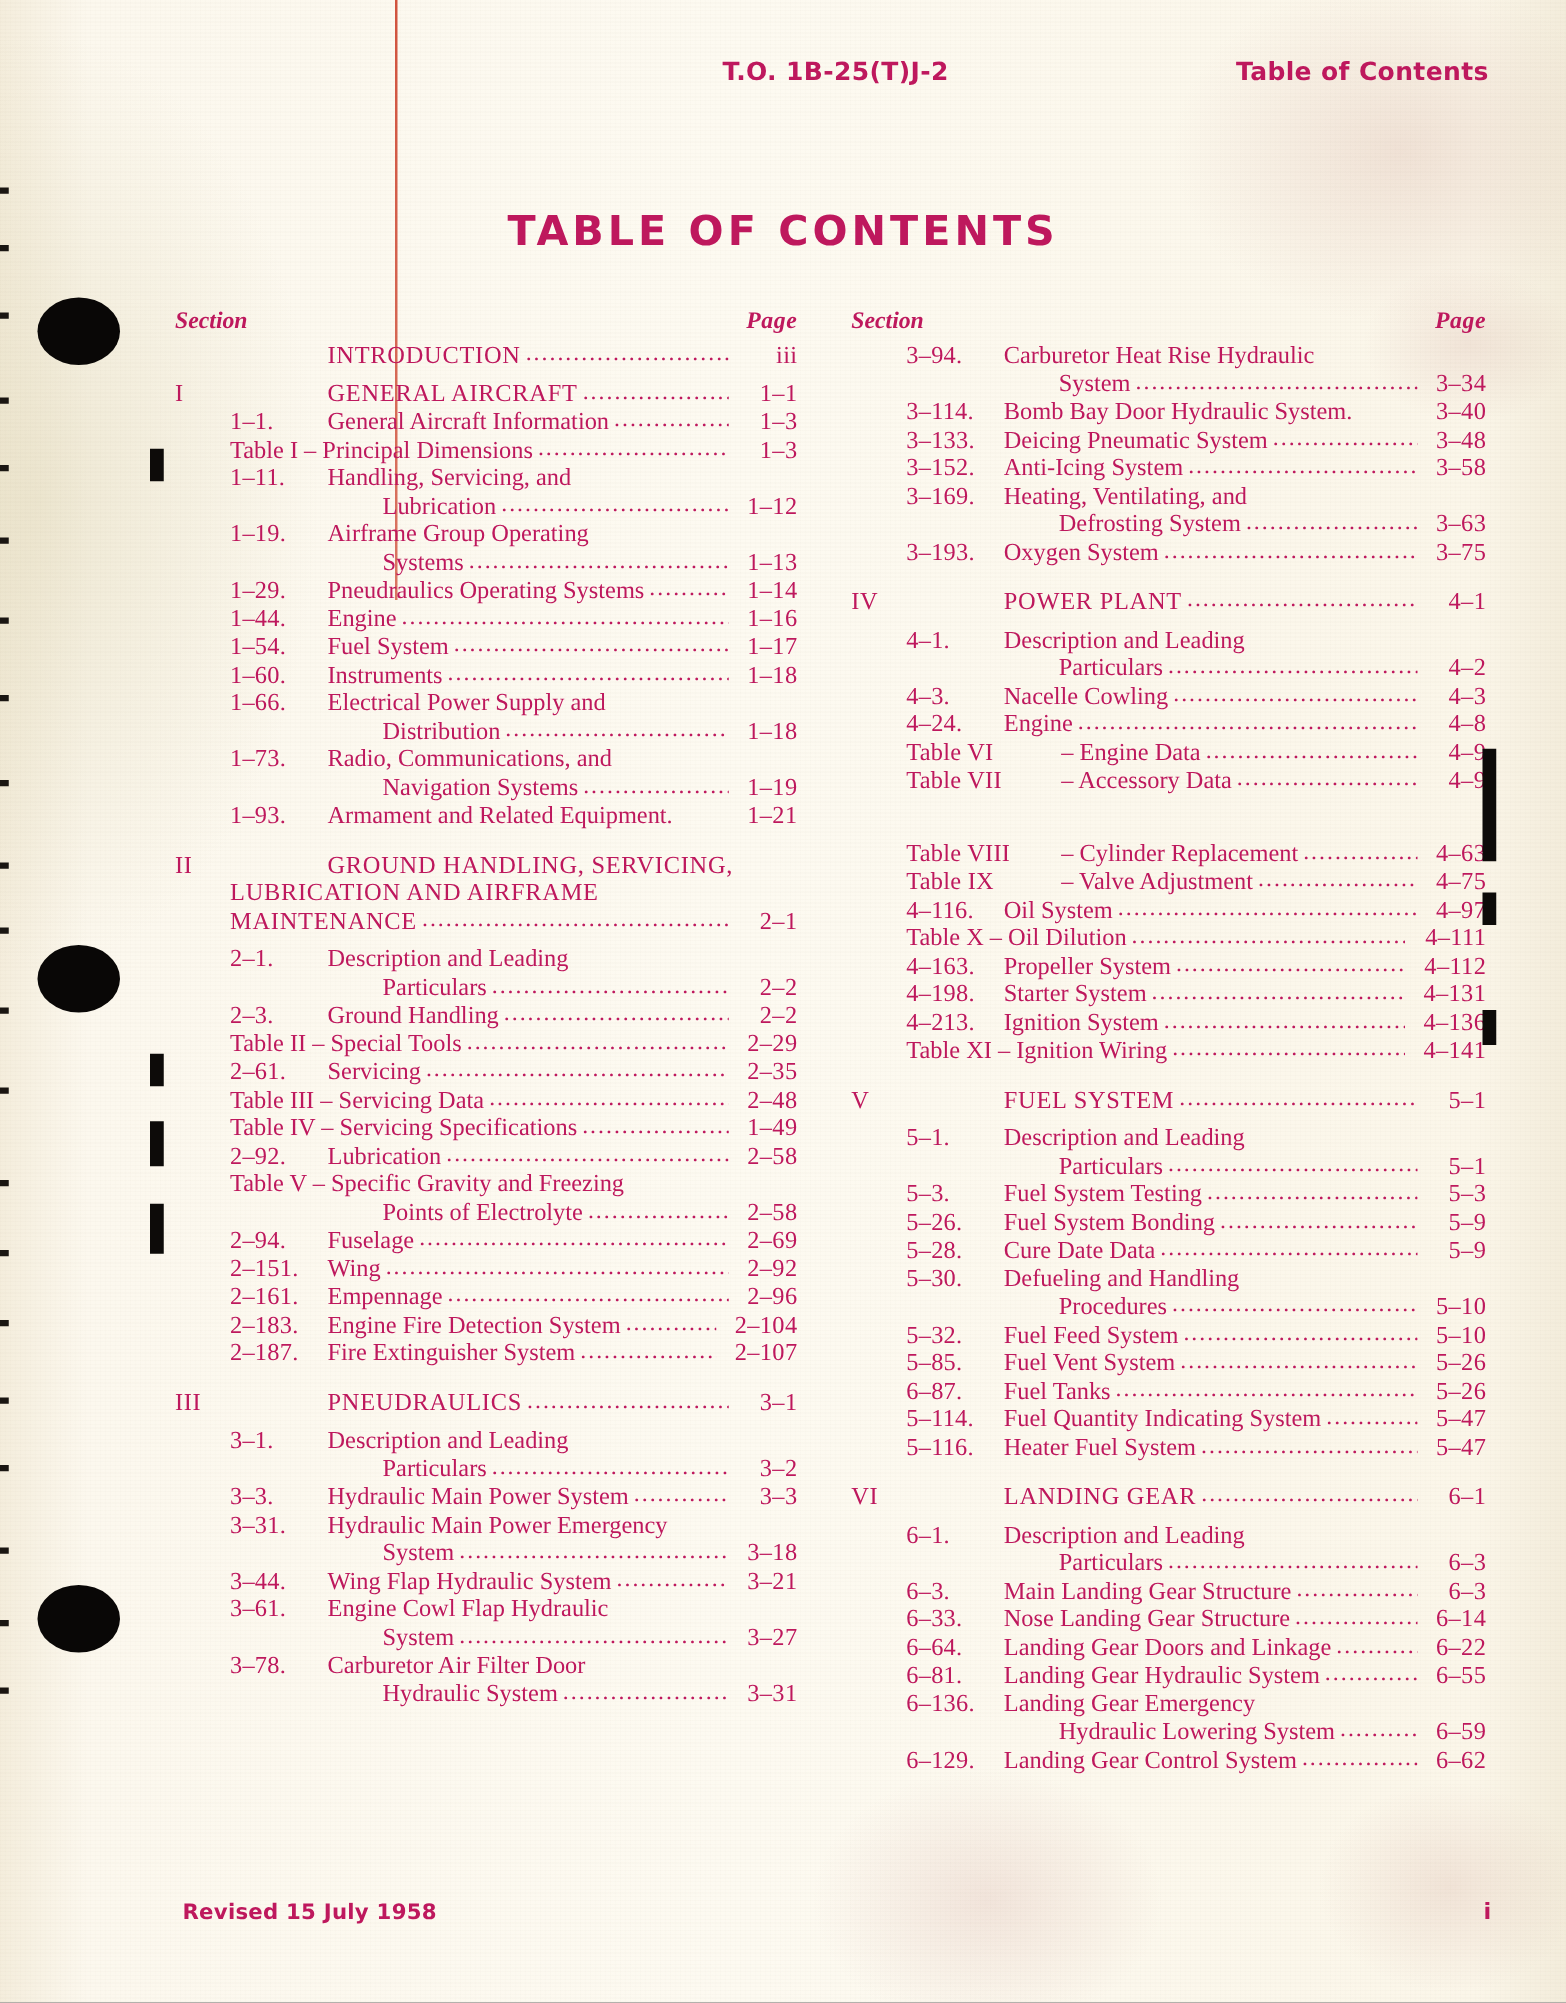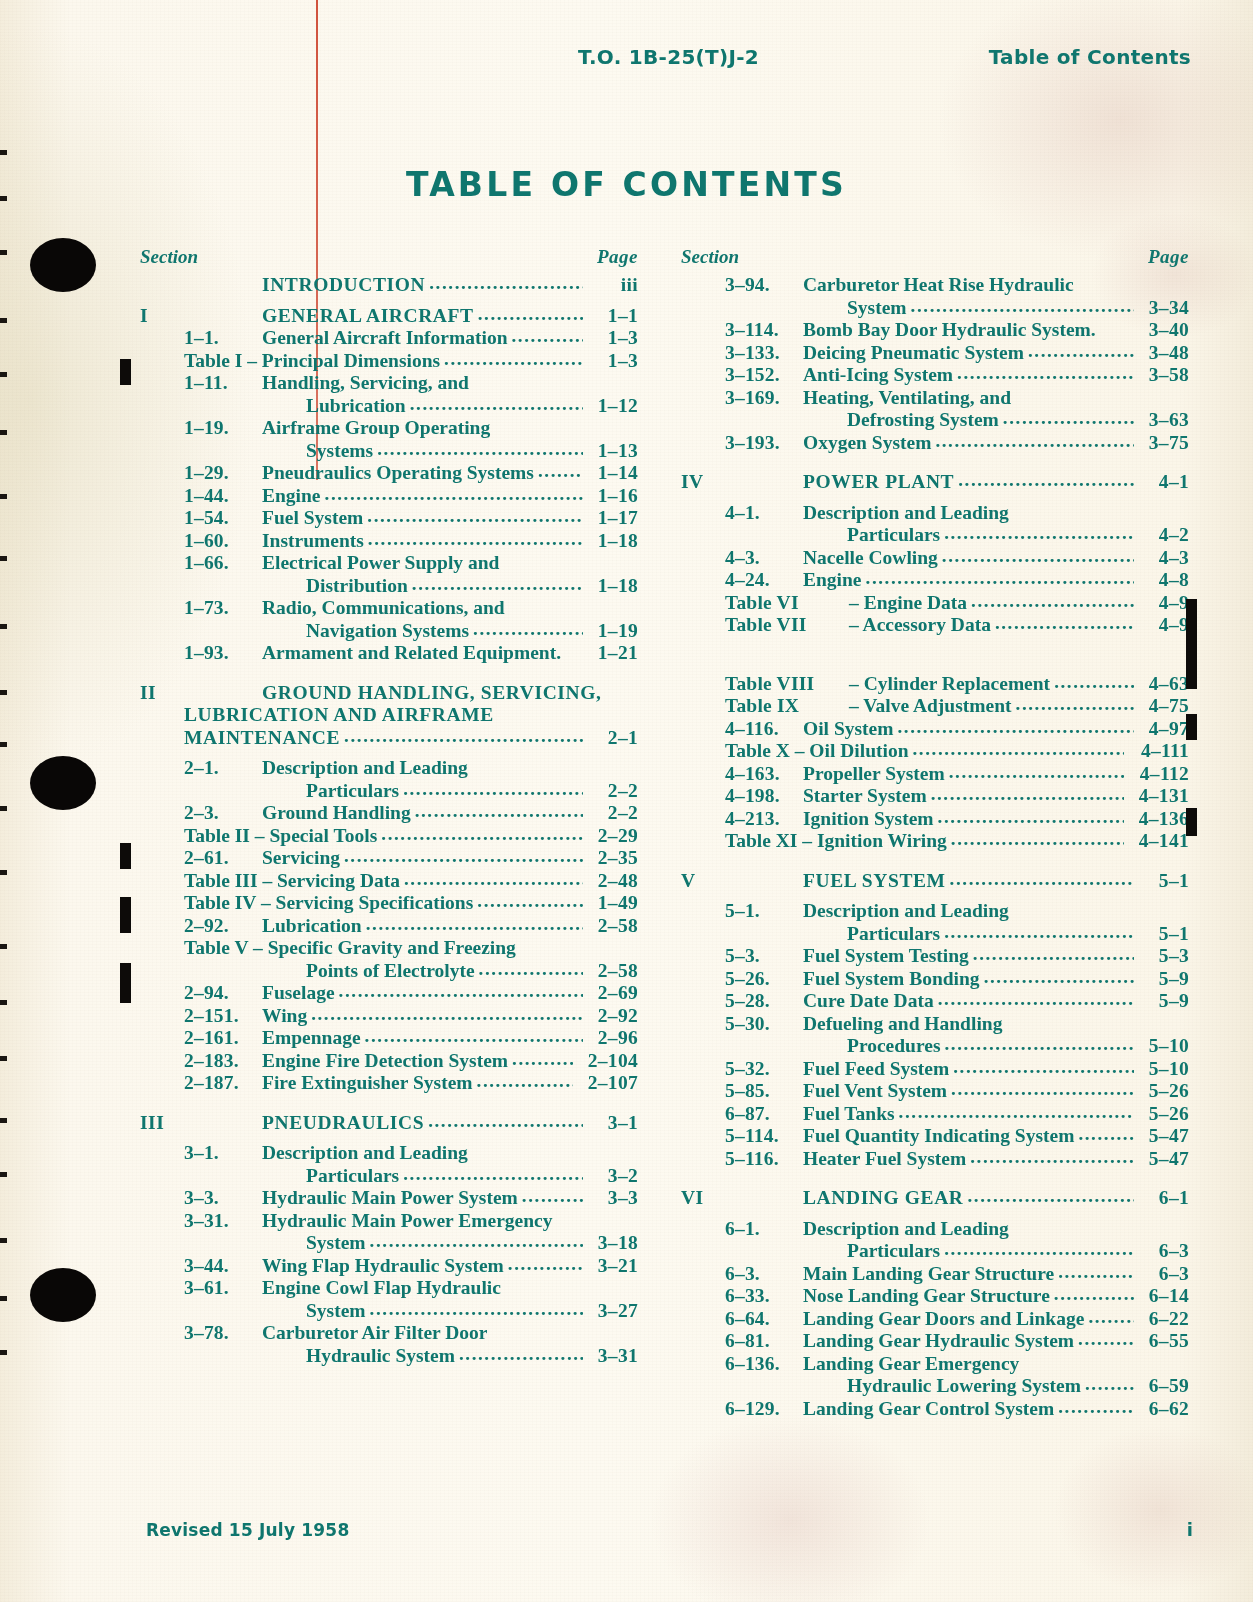--- a/index.html
+++ b/index.html
@@ -6,21 +6,21 @@
     margin: 0; padding: 0;
     background: #6b6b6b;
   }
   .page {
     position: relative;
     width: 1253px;
     height: 1602px;
     background: #fbf6ea;
     overflow: hidden;
     font-family: "Liberation Serif", "DejaVu Serif", serif;
-    color: #0f766e;
+    color: #be185d;
   }
   
   .paper-tint {
     position: absolute; inset: 0;
     background:
       radial-gradient(ellipse 260px 200px at 1120px 120px, rgba(198,150,140,0.22), rgba(198,150,140,0) 70%),
       radial-gradient(ellipse 200px 150px at 790px 1520px, rgba(197,145,140,0.20), rgba(197,145,140,0) 70%),
       radial-gradient(ellipse 150px 120px at 1160px 1510px, rgba(198,150,140,0.20), rgba(198,150,140,0) 70%),
       radial-gradient(ellipse 120px 90px at 1175px 275px, rgba(195,145,135,0.18), rgba(195,145,135,0) 70%),
       radial-gradient(ellipse 300px 500px at 30px 400px, rgba(226,218,188,0.55), rgba(226,218,188,0) 75%),
@@ -85,21 +85,21 @@
   .colhead {
     position: relative;
     height: 28px;
     font-style: italic;
     font-size: 19px;
     font-weight: bold;
   }
   .colhead .sec { position: absolute; left: 0; top: 0; }
   .colhead .pg  { position: absolute; right: 0; top: 0; letter-spacing: 0.5px; }
 
-  ul.toc { list-style: none; margin: 0; padding: 0; font-weight: bold; }
+  ul.toc { list-style: none; margin: 0; padding: 0; }
   li.row {
     position: relative;
     display: flex;
     align-items: baseline;
     white-space: nowrap;
   }
   
   .rn {
     flex: 0 0 auto;
     width: 44px;

